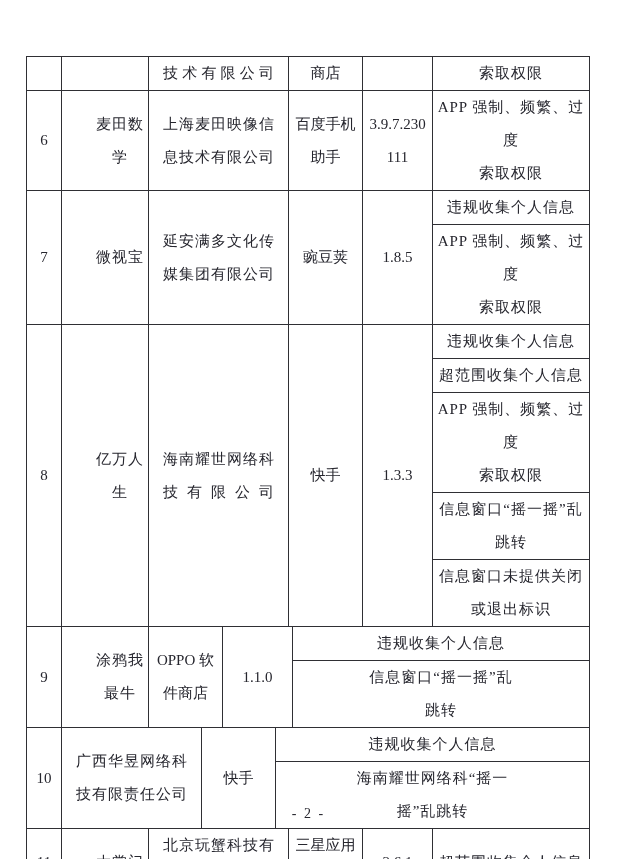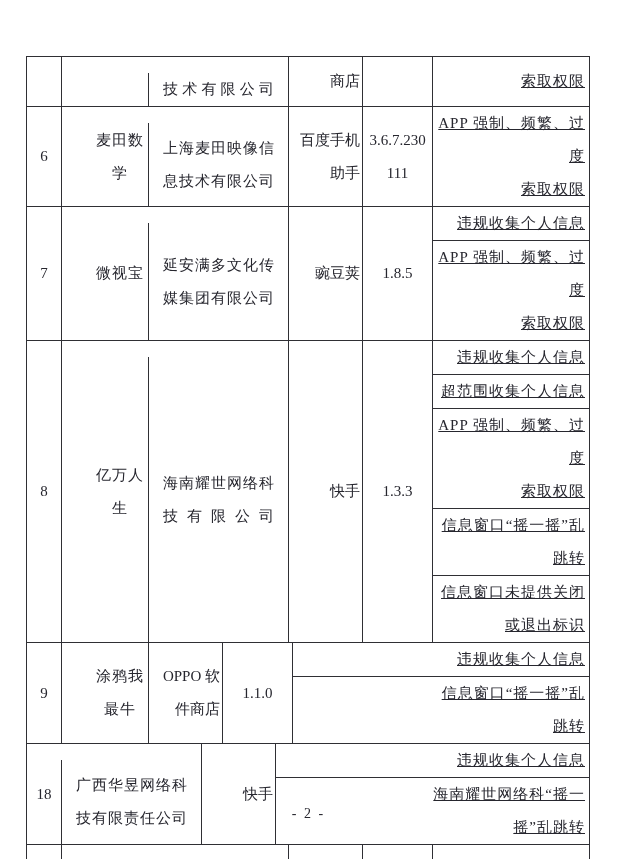--- a/index.html
+++ b/index.html
@@ -44,41 +44,40 @@
     padding: 0 2px;
     flex: 0 0 auto;
   }
   .cell + .cell {
     border-left: 1px solid var(--border, #2f2f34);
   }
   .c-num      { width: 34px; }
   .c-name     { width: 87px; letter-spacing: 1px; padding-left: 32px; }
   .c-company  { width: 140px; padding: 0 14px;
                 text-align: justify; text-align-last: justify;
-                text-justify: inter-character; margin-top: 16px; }
-  .c-store    { width: 74px; text-align: right; }
+                text-justify: inter-character; }
+  .c-store    { width: 74px; }
   .c-version  { width: 70px; }
   .c-violations {
     flex: 1 1 auto;
     width: auto;
     padding: 0;
     justify-content: flex-start;
   }
   .violation-item {
     flex: 1 1 auto;
     display: flex;
     flex-direction: column;
     justify-content: center;
-    text-align: right;
+    text-align: center;
     min-height: 33px;
     line-height: 33px;
     padding: 0 4px;
     white-space: pre-line;
     letter-spacing: 1px;
-    text-decoration: underline;
   }
   .violation-item + .violation-item {
     border-top: 1px solid var(--border, #2f2f34);
   }
   .page-footer {
     position: absolute;
     top: 806px;
     left: 0;
     width: 100%;
     text-align: center;
@@ -102,21 +101,21 @@
     <div class="cell c-violations"><div class="violation-item">索取权限</div></div>
   </div>
 
   <div class="row">
     <div class="cell c-num">6</div>
     <div class="cell c-name">麦田数学</div>
     <div class="cell c-company">上海麦田映像信
 息技术有限公司</div>
     <div class="cell c-store">百度手机
 助手</div>
-    <div class="cell c-version">3.6.7.230
+    <div class="cell c-version">3.9.7.230
 111</div>
     <div class="cell c-violations"><div class="violation-item">APP 强制、频繁、过度
 索取权限</div></div>
   </div>
 
   <div class="row">
     <div class="cell c-num">7</div>
     <div class="cell c-name">微视宝</div>
     <div class="cell c-company">延安满多文化传
 媒集团有限公司</div>
@@ -143,21 +142,21 @@
     <div class="cell c-num">9</div>
     <div class="cell c-name">涂鸦我最牛</div>
     <div class="cell c-store">OPPO 软
 件商店</div>
     <div class="cell c-version">1.1.0</div>
     <div class="cell c-violations"><div class="violation-item">违规收集个人信息</div><div class="violation-item">信息窗口“摇一摇”乱
 跳转</div></div>
   </div>
 
   <div class="row">
-    <div class="cell c-num">18</div>
+    <div class="cell c-num">10</div>
     <div class="cell c-company">广西华昱网络科
 技有限责任公司</div>
     <div class="cell c-store">快手</div>
     <div class="cell c-violations"><div class="violation-item">违规收集个人信息</div><div class="violation-item">海南耀世网络科“摇一
 摇”乱跳转</div></div>
   </div>
 
   <div class="row">
     <div class="cell c-num">11</div>
     <div class="cell c-name">大掌门</div>

